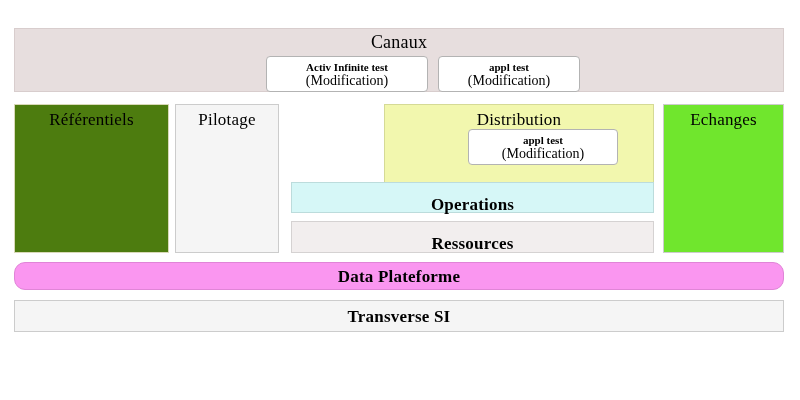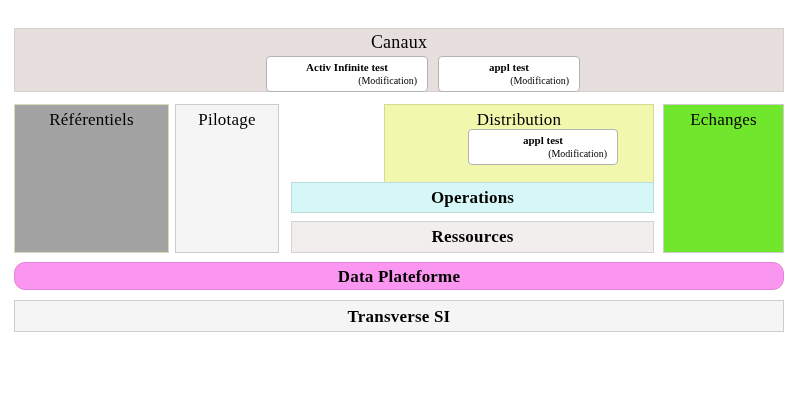--- a/index.html
+++ b/index.html
@@ -77,35 +77,34 @@
   }
   .app-name {
     display: block;
     font-weight: bold;
     font-size: 11px;
     line-height: 13px;
     white-space: nowrap;
   }
   .app-state {
     display: block;
-    font-size: 10px;
+    font-size: 14px;
     line-height: 13px;
     white-space: nowrap;
-    text-align: right;
   }
   #canaux .app-box.wide   { min-width: 162px; }
   #canaux .app-box.narrow { min-width: 142px; }
 
   
   #referentiels {
     left: 14px;
     top: 104px;
     width: 155px;
     height: 149px;
-    background: #a3a3a3;
+    background: #4d7c0f;
     border-color: #d9d9b8;
   }
   #pilotage {
     left: 175px;
     top: 104px;
     width: 104px;
     height: 149px;
     background: #f5f5f5;
     border-color: #cccccc;
   }
@@ -142,20 +141,21 @@
     left: 291px;
     top: 221px;
     width: 363px;
     height: 32px;
     background: #f2eeee;
     border-color: #d5d2d2;
   }
   #operations .bar-title,
   #ressources .bar-title {
     padding-top: 5px;
+    margin-top: 7px;
   }
 
   #echanges {
     left: 663px;
     top: 104px;
     width: 121px;
     height: 149px;
     background: #70e62d;
     border-color: #cccccc;
   }

